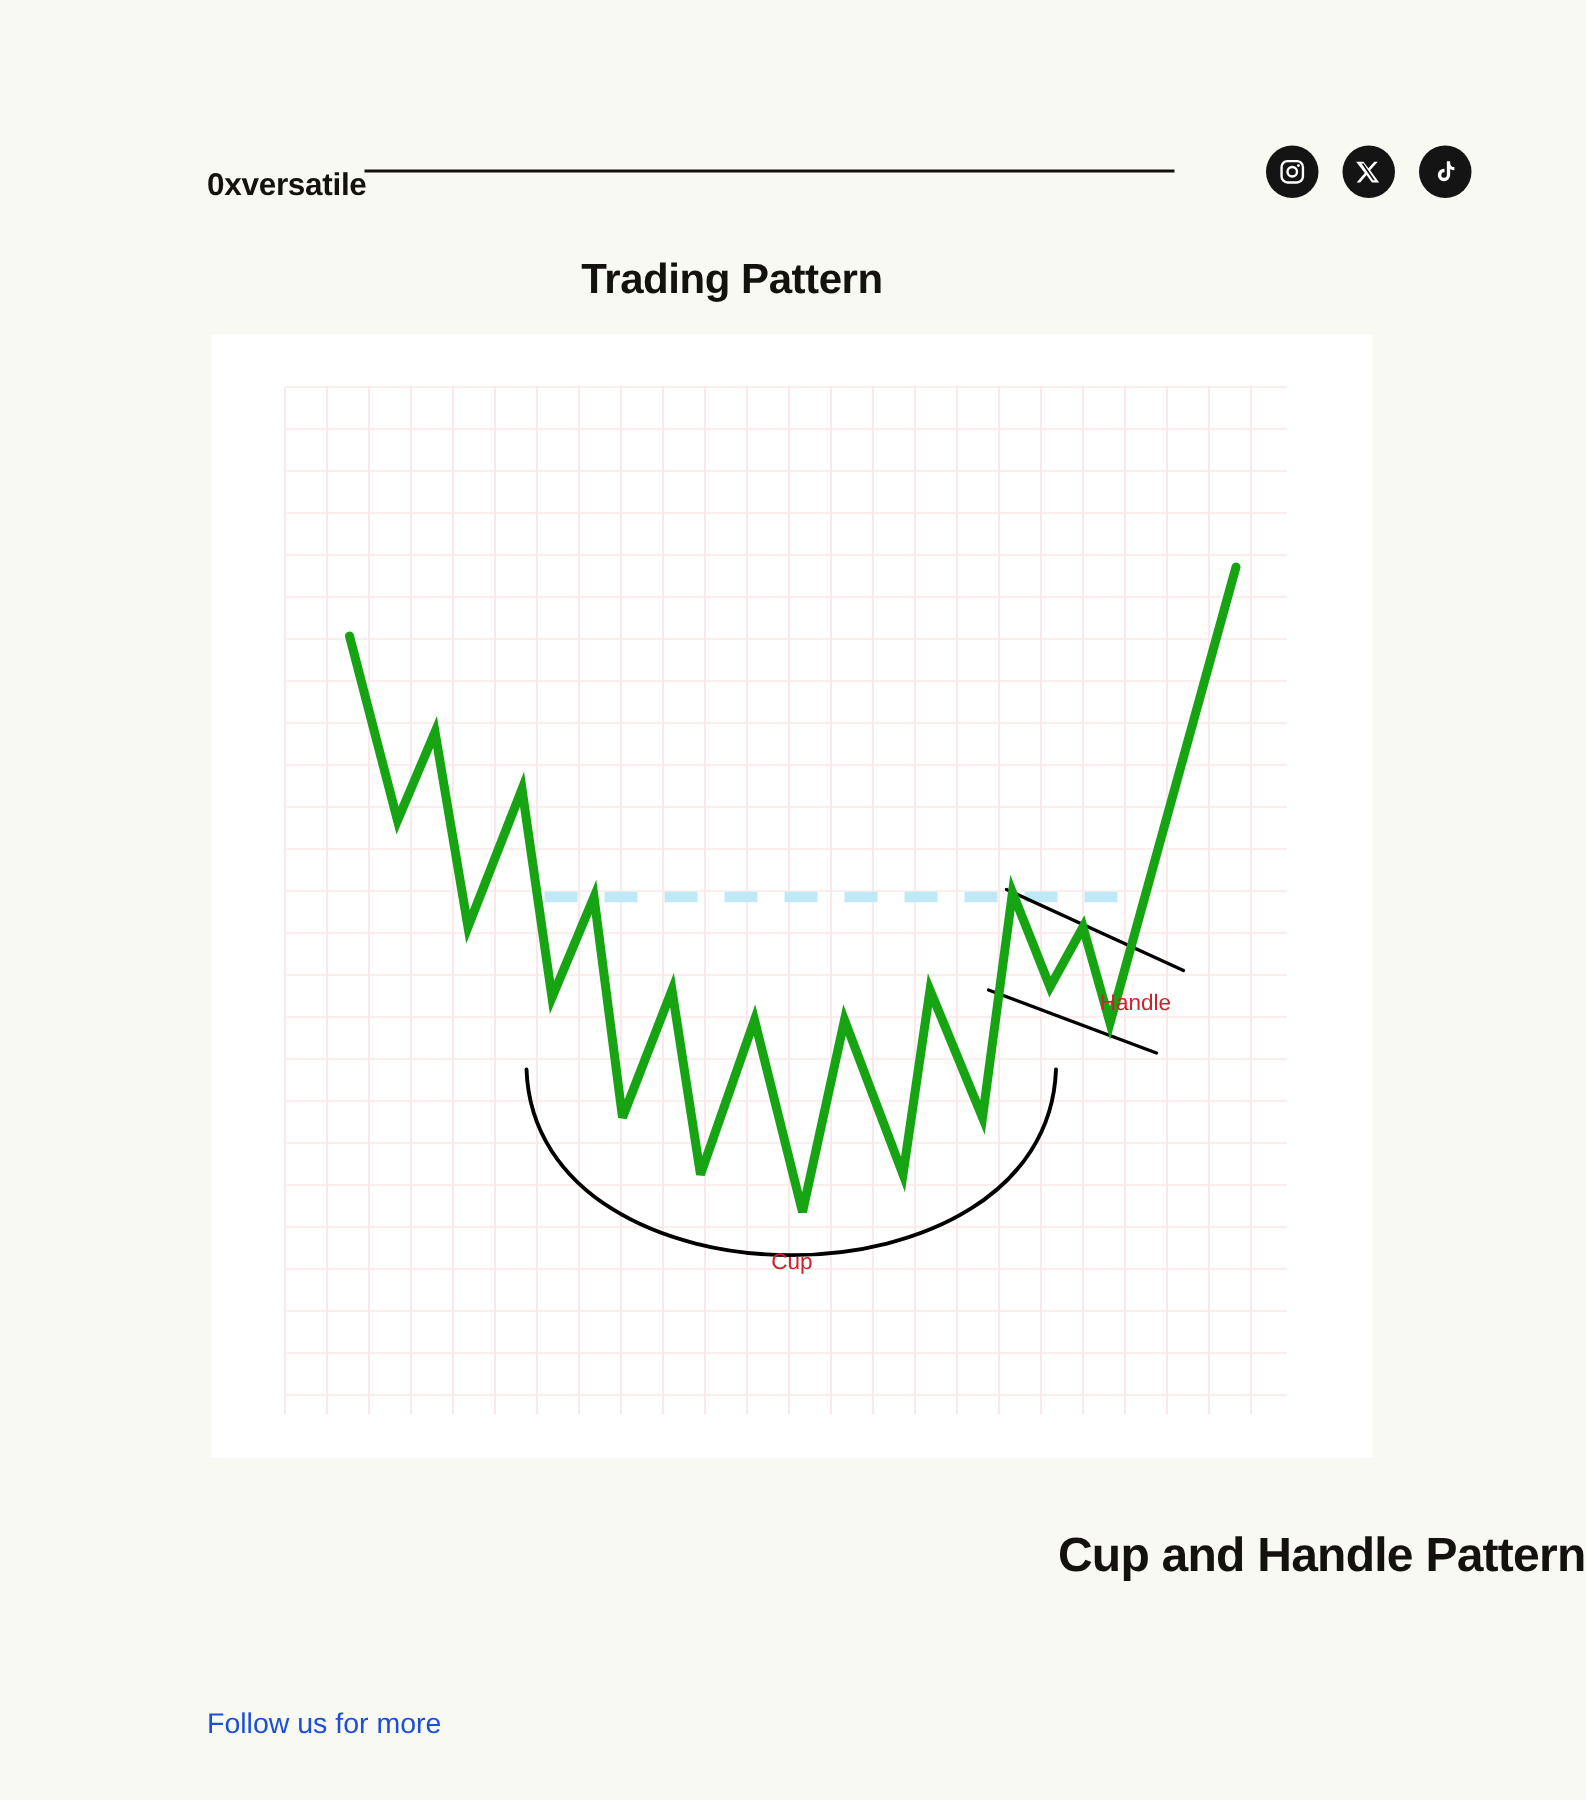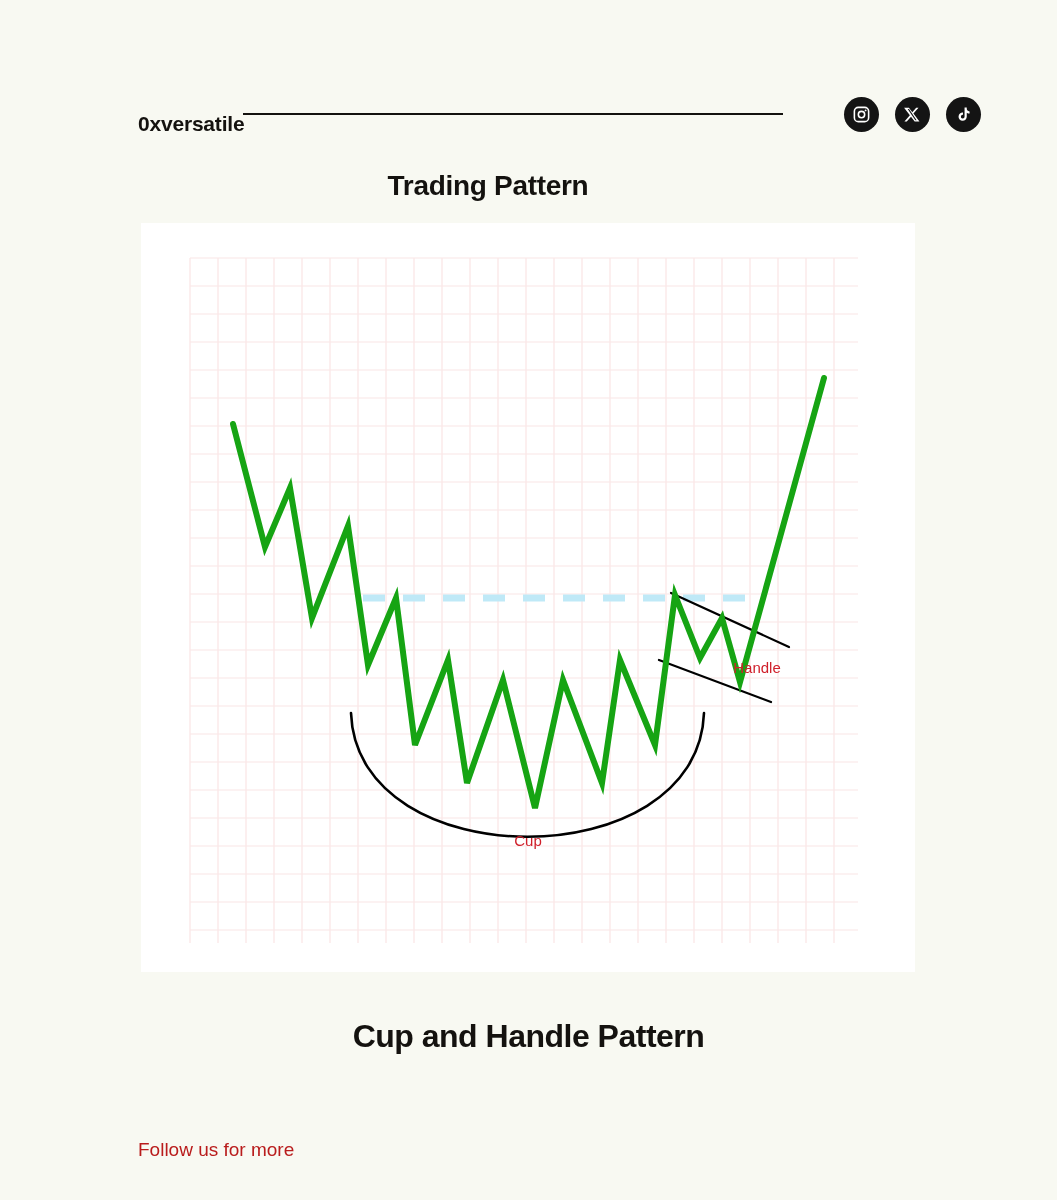--- a/index.html
+++ b/index.html
@@ -62,33 +62,33 @@
     font-size: 28px;
     font-weight: 700;
     color: #14120f;
     letter-spacing: -0.3px;
   }
   .caption {
     position: absolute;
     top: 1018px;
     left: 0;
     width: 1057px;
-    text-align: center;
+    text-align: right;
     font-size: 32px;
     font-weight: 700;
     color: #14120f;
     letter-spacing: -0.5px;
   }
   .footer-note {
     position: absolute;
     left: 138px;
     top: 1139px;
     font-size: 19px;
     font-weight: 400;
-    color: #b91c1c;
+    color: #1d4ed8;
   }
 
   
   .chart-panel {
     position: absolute;
     left: 141px;
     top: 223px;
     width: 774px;
     height: 749px;
     background: #ffffff;

